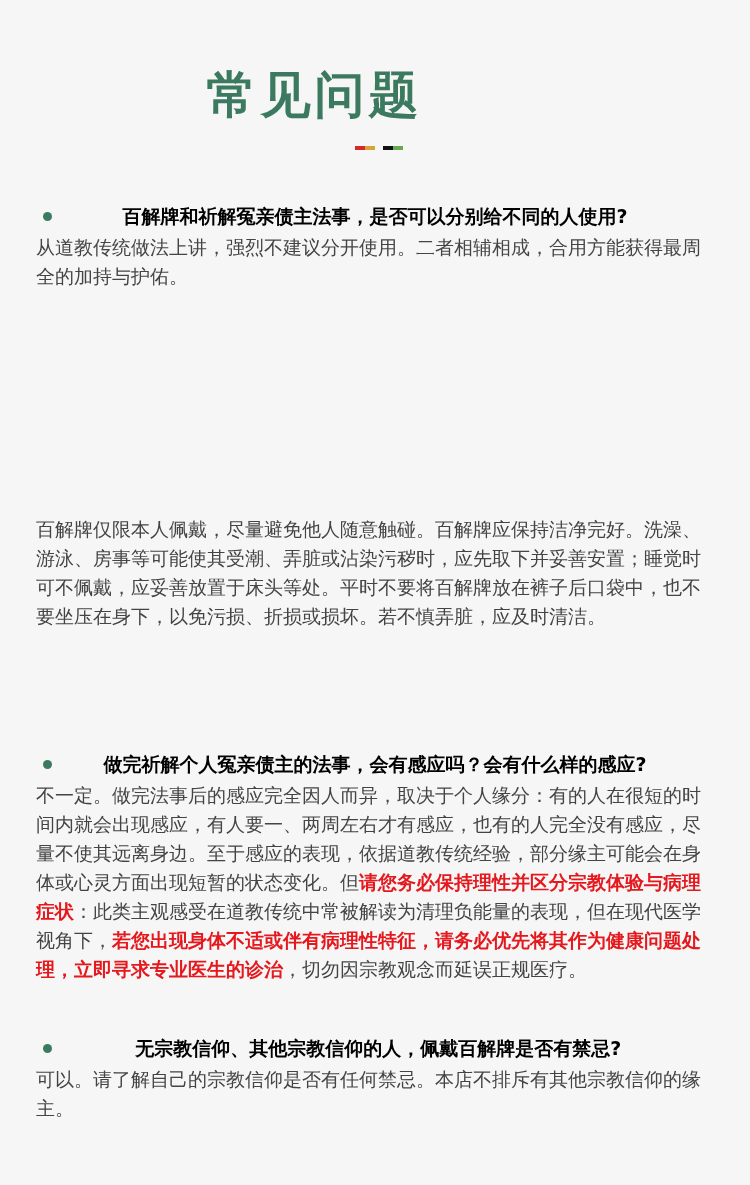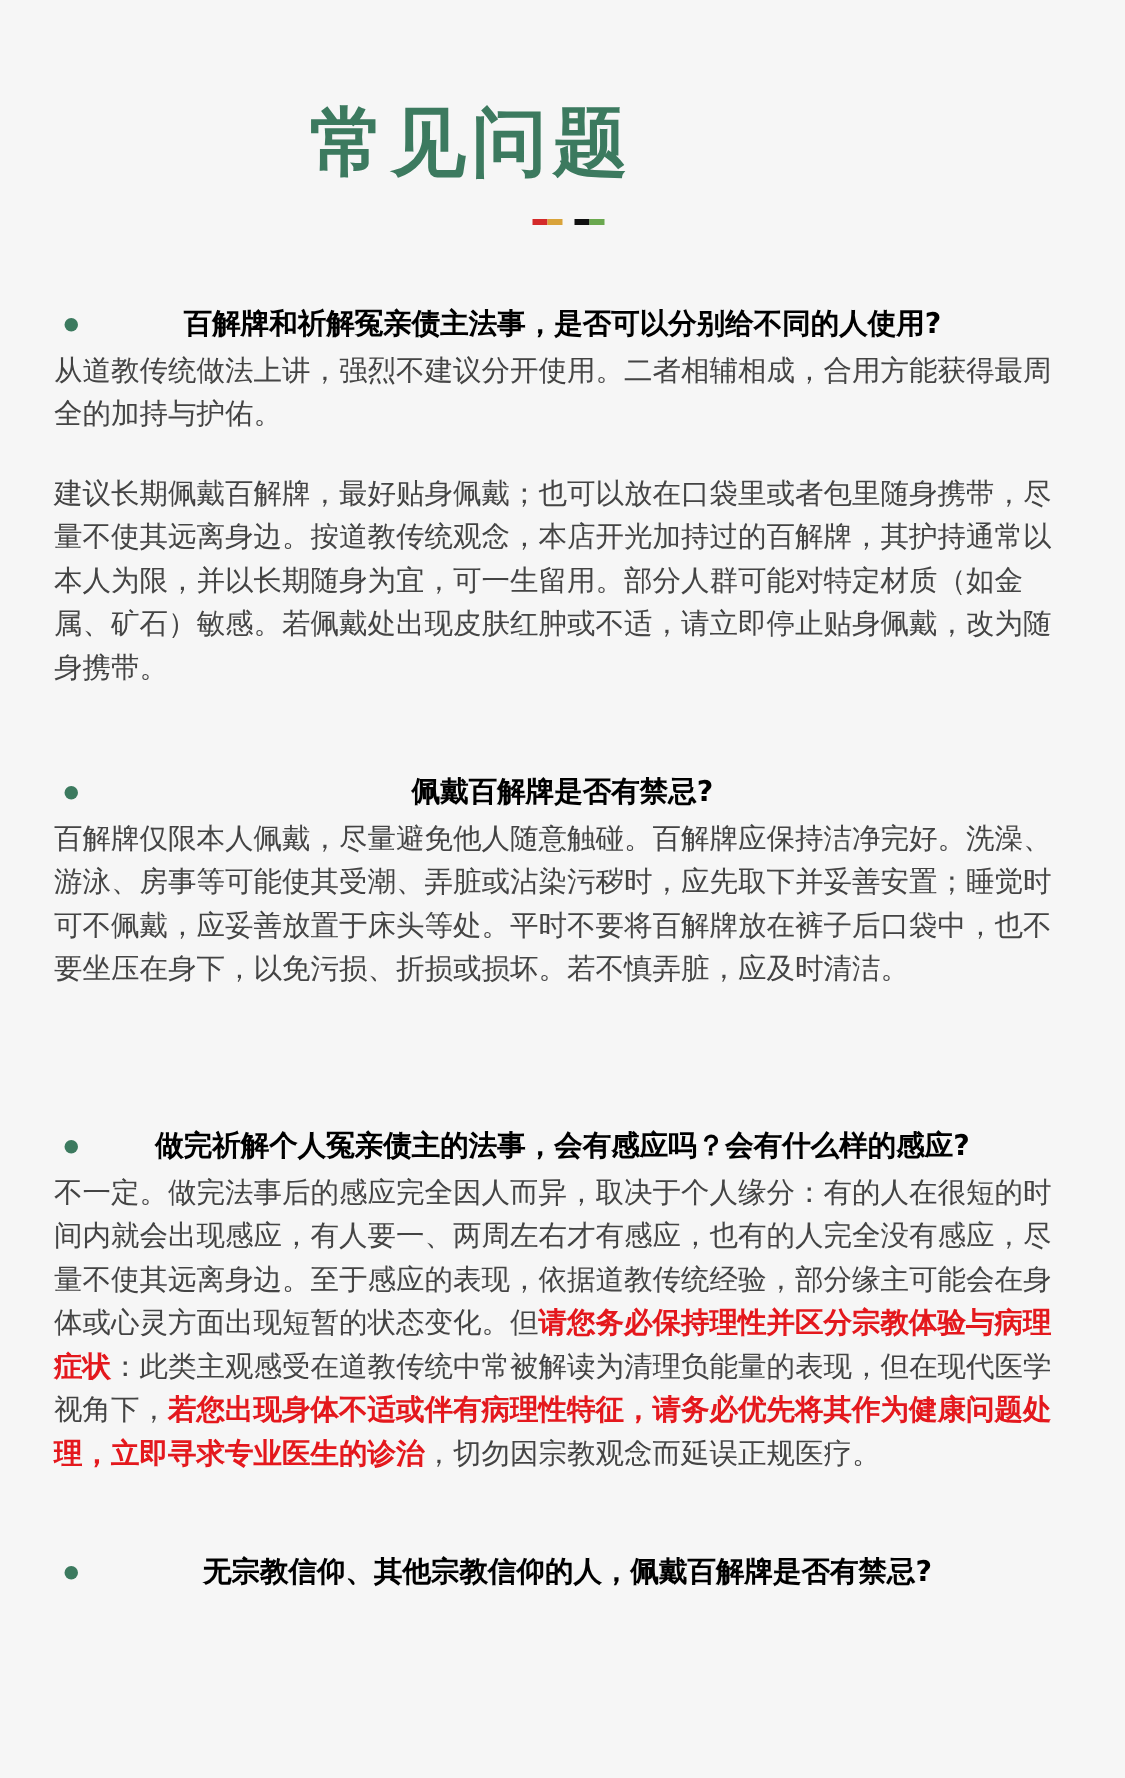--- a/index.html
+++ b/index.html
@@ -53,43 +53,39 @@
   <div class="q">
     <span class="bullet"></span>
     <span>百解牌和祈解冤亲债主法事，是否可以分别给不同的人使用?</span>
   </div>
   <div class="a">
     <span>从道教传统做法上讲，强烈不建议分开使用。二者相辅相成，合用方能获得最周全的加持与护佑。</span>
   </div>
 </div>
 
 <div class="faq" style="top:313px">
-  <div class="a">
-    <span>建议长期佩戴百解牌，最好贴身佩戴；也可以放在口袋里或者包里随身携带，尽量不使其远离身边。按道教传统观念，本店开光加持过的百解牌，其护持通常以本人为限，并以长期随身为宜，可一生留用。部分人群可能对特定材质（如金属、矿石）敏感。若佩戴处出现皮肤红肿或不适，请立即停止贴身佩戴，改为随身携带。</span>
-  </div>
 </div>
 
 <div class="faq" style="top:513px">
-  <div class="q">
-    <span class="bullet"></span>
-    <span>佩戴百解牌是否有禁忌?</span>
-  </div>
   <div class="a">
     <span>百解牌仅限本人佩戴，尽量避免他人随意触碰。百解牌应保持洁净完好。洗澡、游泳、房事等可能使其受潮、弄脏或沾染污秽时，应先取下并妥善安置；睡觉时可不佩戴，应妥善放置于床头等处。平时不要将百解牌放在裤子后口袋中，也不要坐压在身下，以免污损、折损或损坏。若不慎弄脏，应及时清洁。</span>
   </div>
 </div>
 
 <div class="faq" style="top:749px">
   <div class="q">
     <span class="bullet"></span>
     <span>做完祈解个人冤亲债主的法事，会有感应吗？会有什么样的感应?</span>
   </div>
   <div class="a">
     <span>不一定。做完法事后的感应完全因人而异，取决于个人缘分：有的人在很短的时间内就会出现感应，有人要一、两周左右才有感应，也有的人完全没有感应，尽量不使其远离身边。至于感应的表现，依据道教传统经验，部分缘主可能会在身体或心灵方面出现短暂的状态变化。但</span><span class="red">请您务必保持理性并区分宗教体验与病理症状</span><span>：此类主观感受在道教传统中常被解读为清理负能量的表现，但在现代医学视角下，</span><span class="red">若您出现身体不适或伴有病理性特征，请务必优先将其作为健康问题处理，立即寻求专业医生的诊治</span><span>，切勿因宗教观念而延误正规医疗。</span>
   </div>
 </div>
 
 <div class="faq" style="top:1033px">
   <div class="q">
     <span class="bullet"></span>
     <span style="white-space:pre"> 无宗教信仰、其他宗教信仰的人，佩戴百解牌是否有禁忌?</span>
   </div>
+  <div class="a">
+    <span>可以。请了解自己的宗教信仰是否有任何禁忌。本店不排斥有其他宗教信仰的缘主。</span>
+  </div>
 </div>
 
 </body></html>

